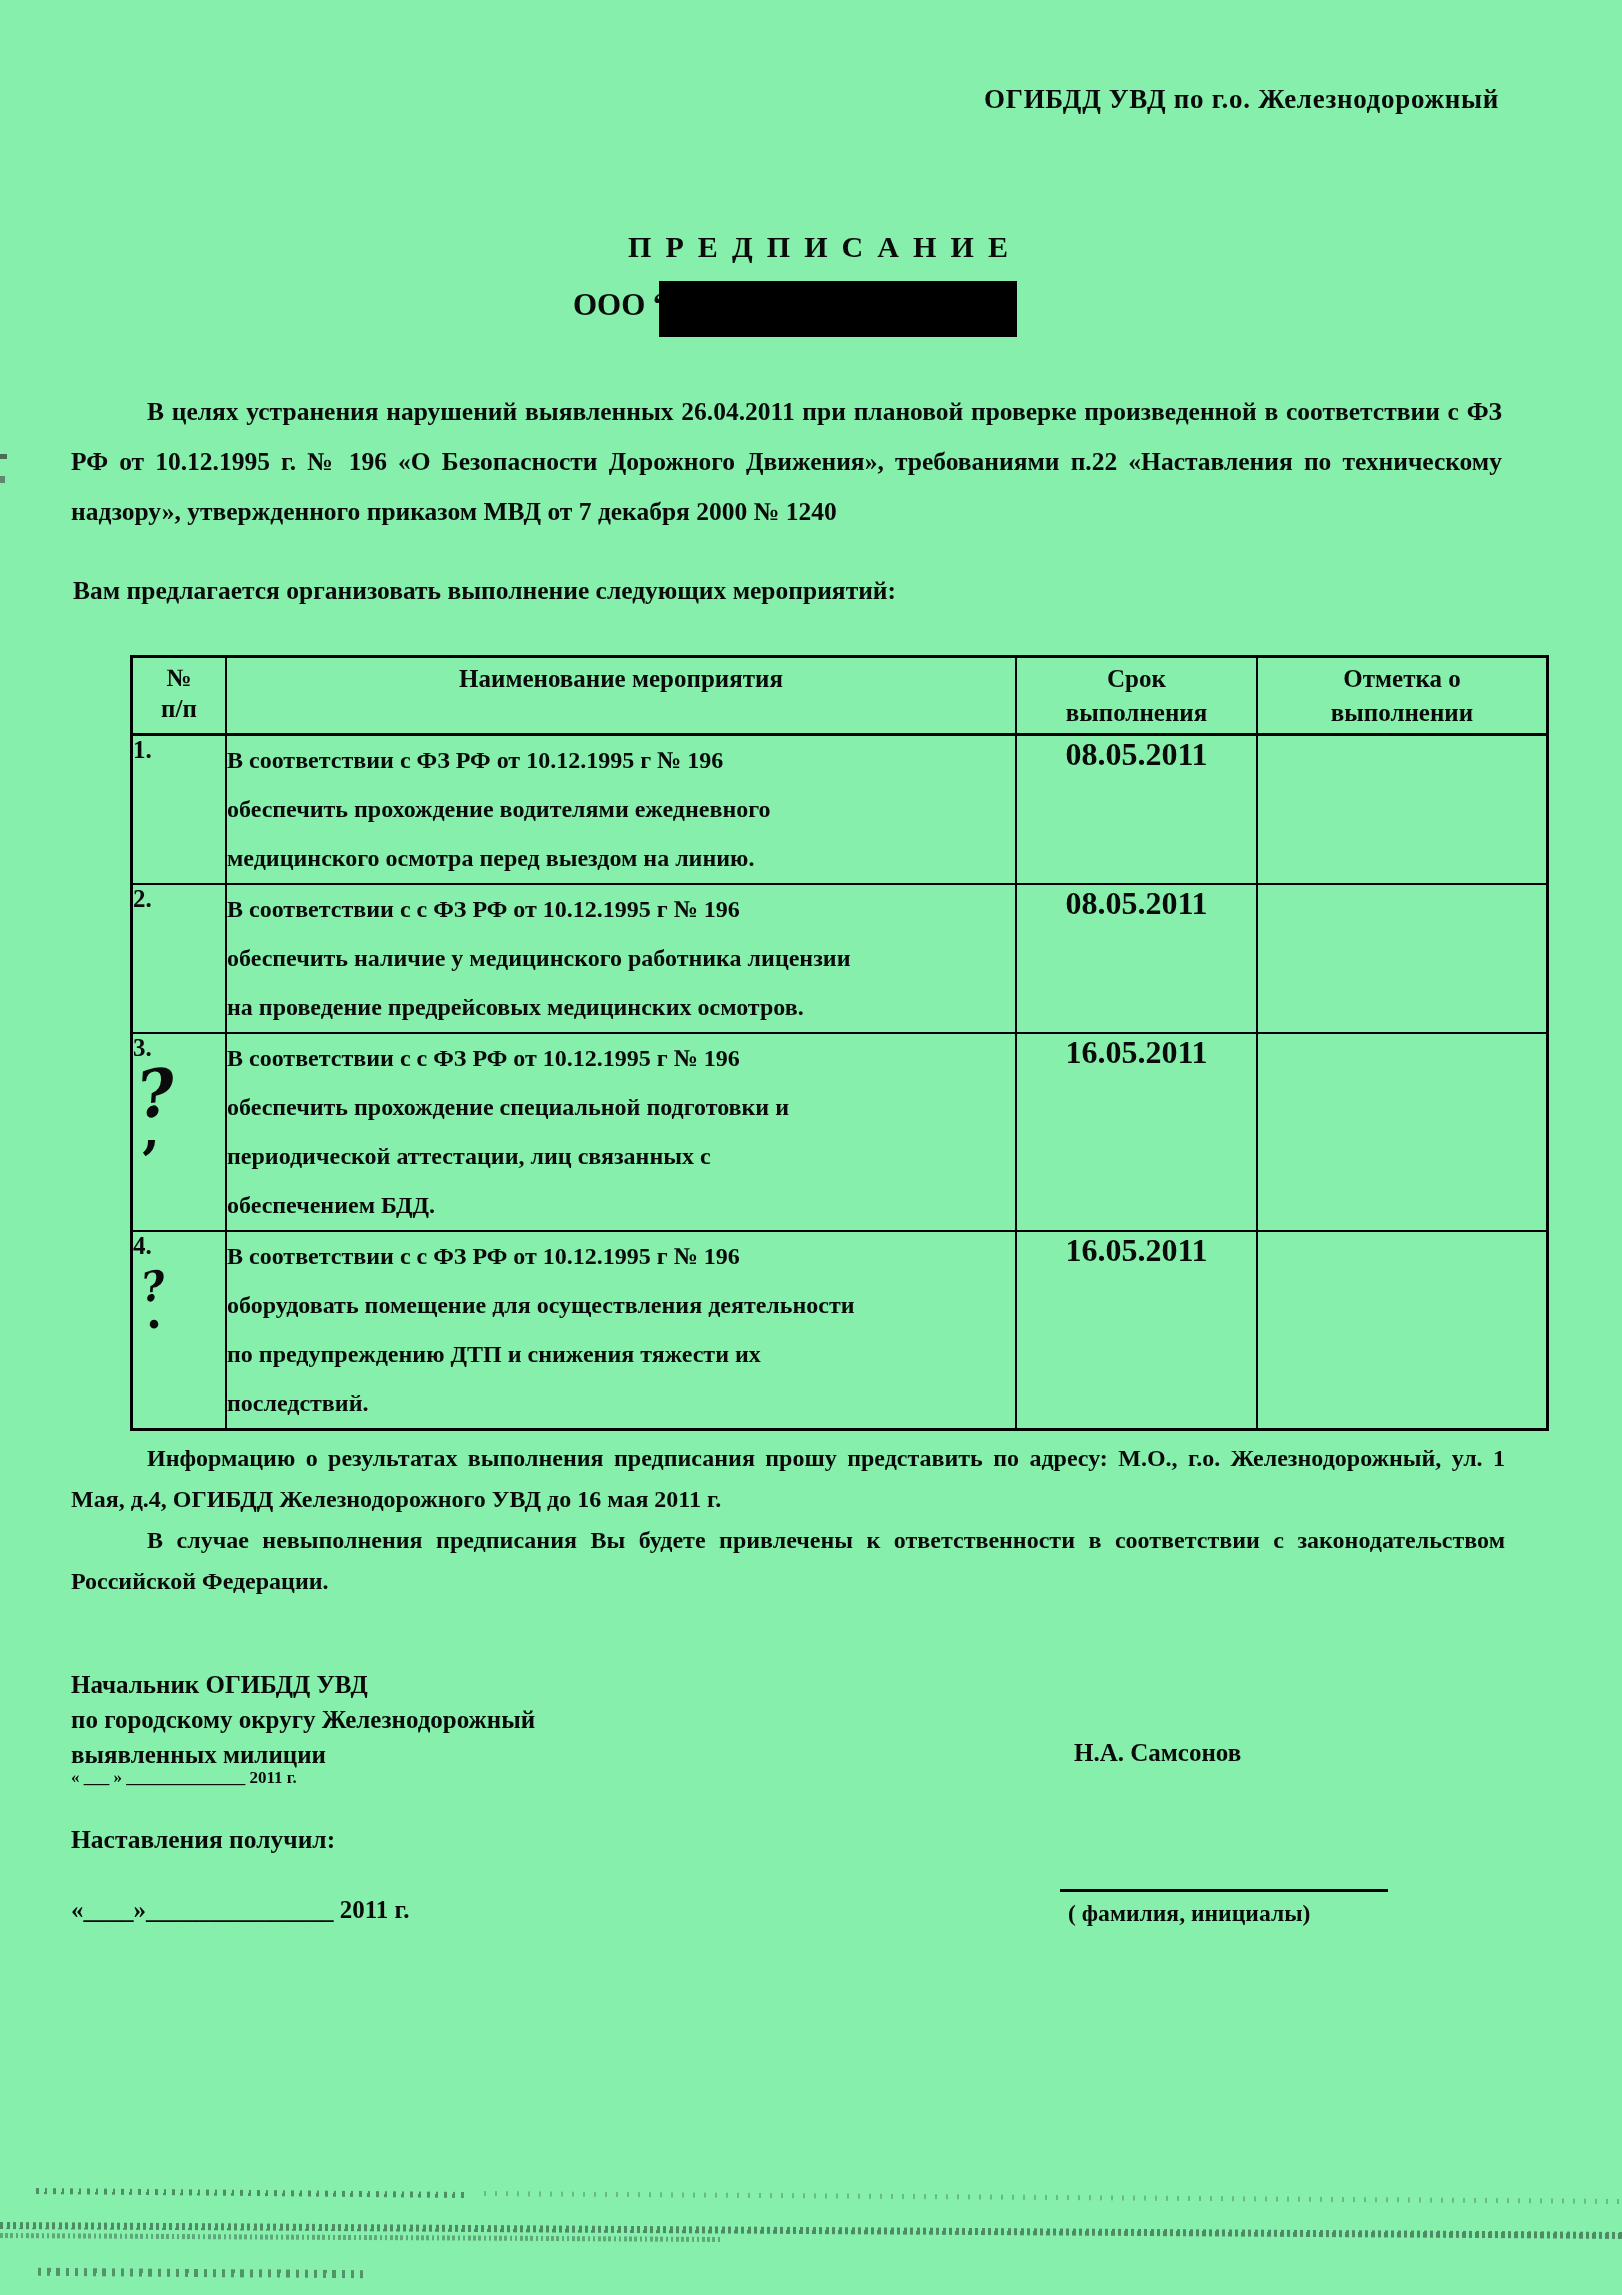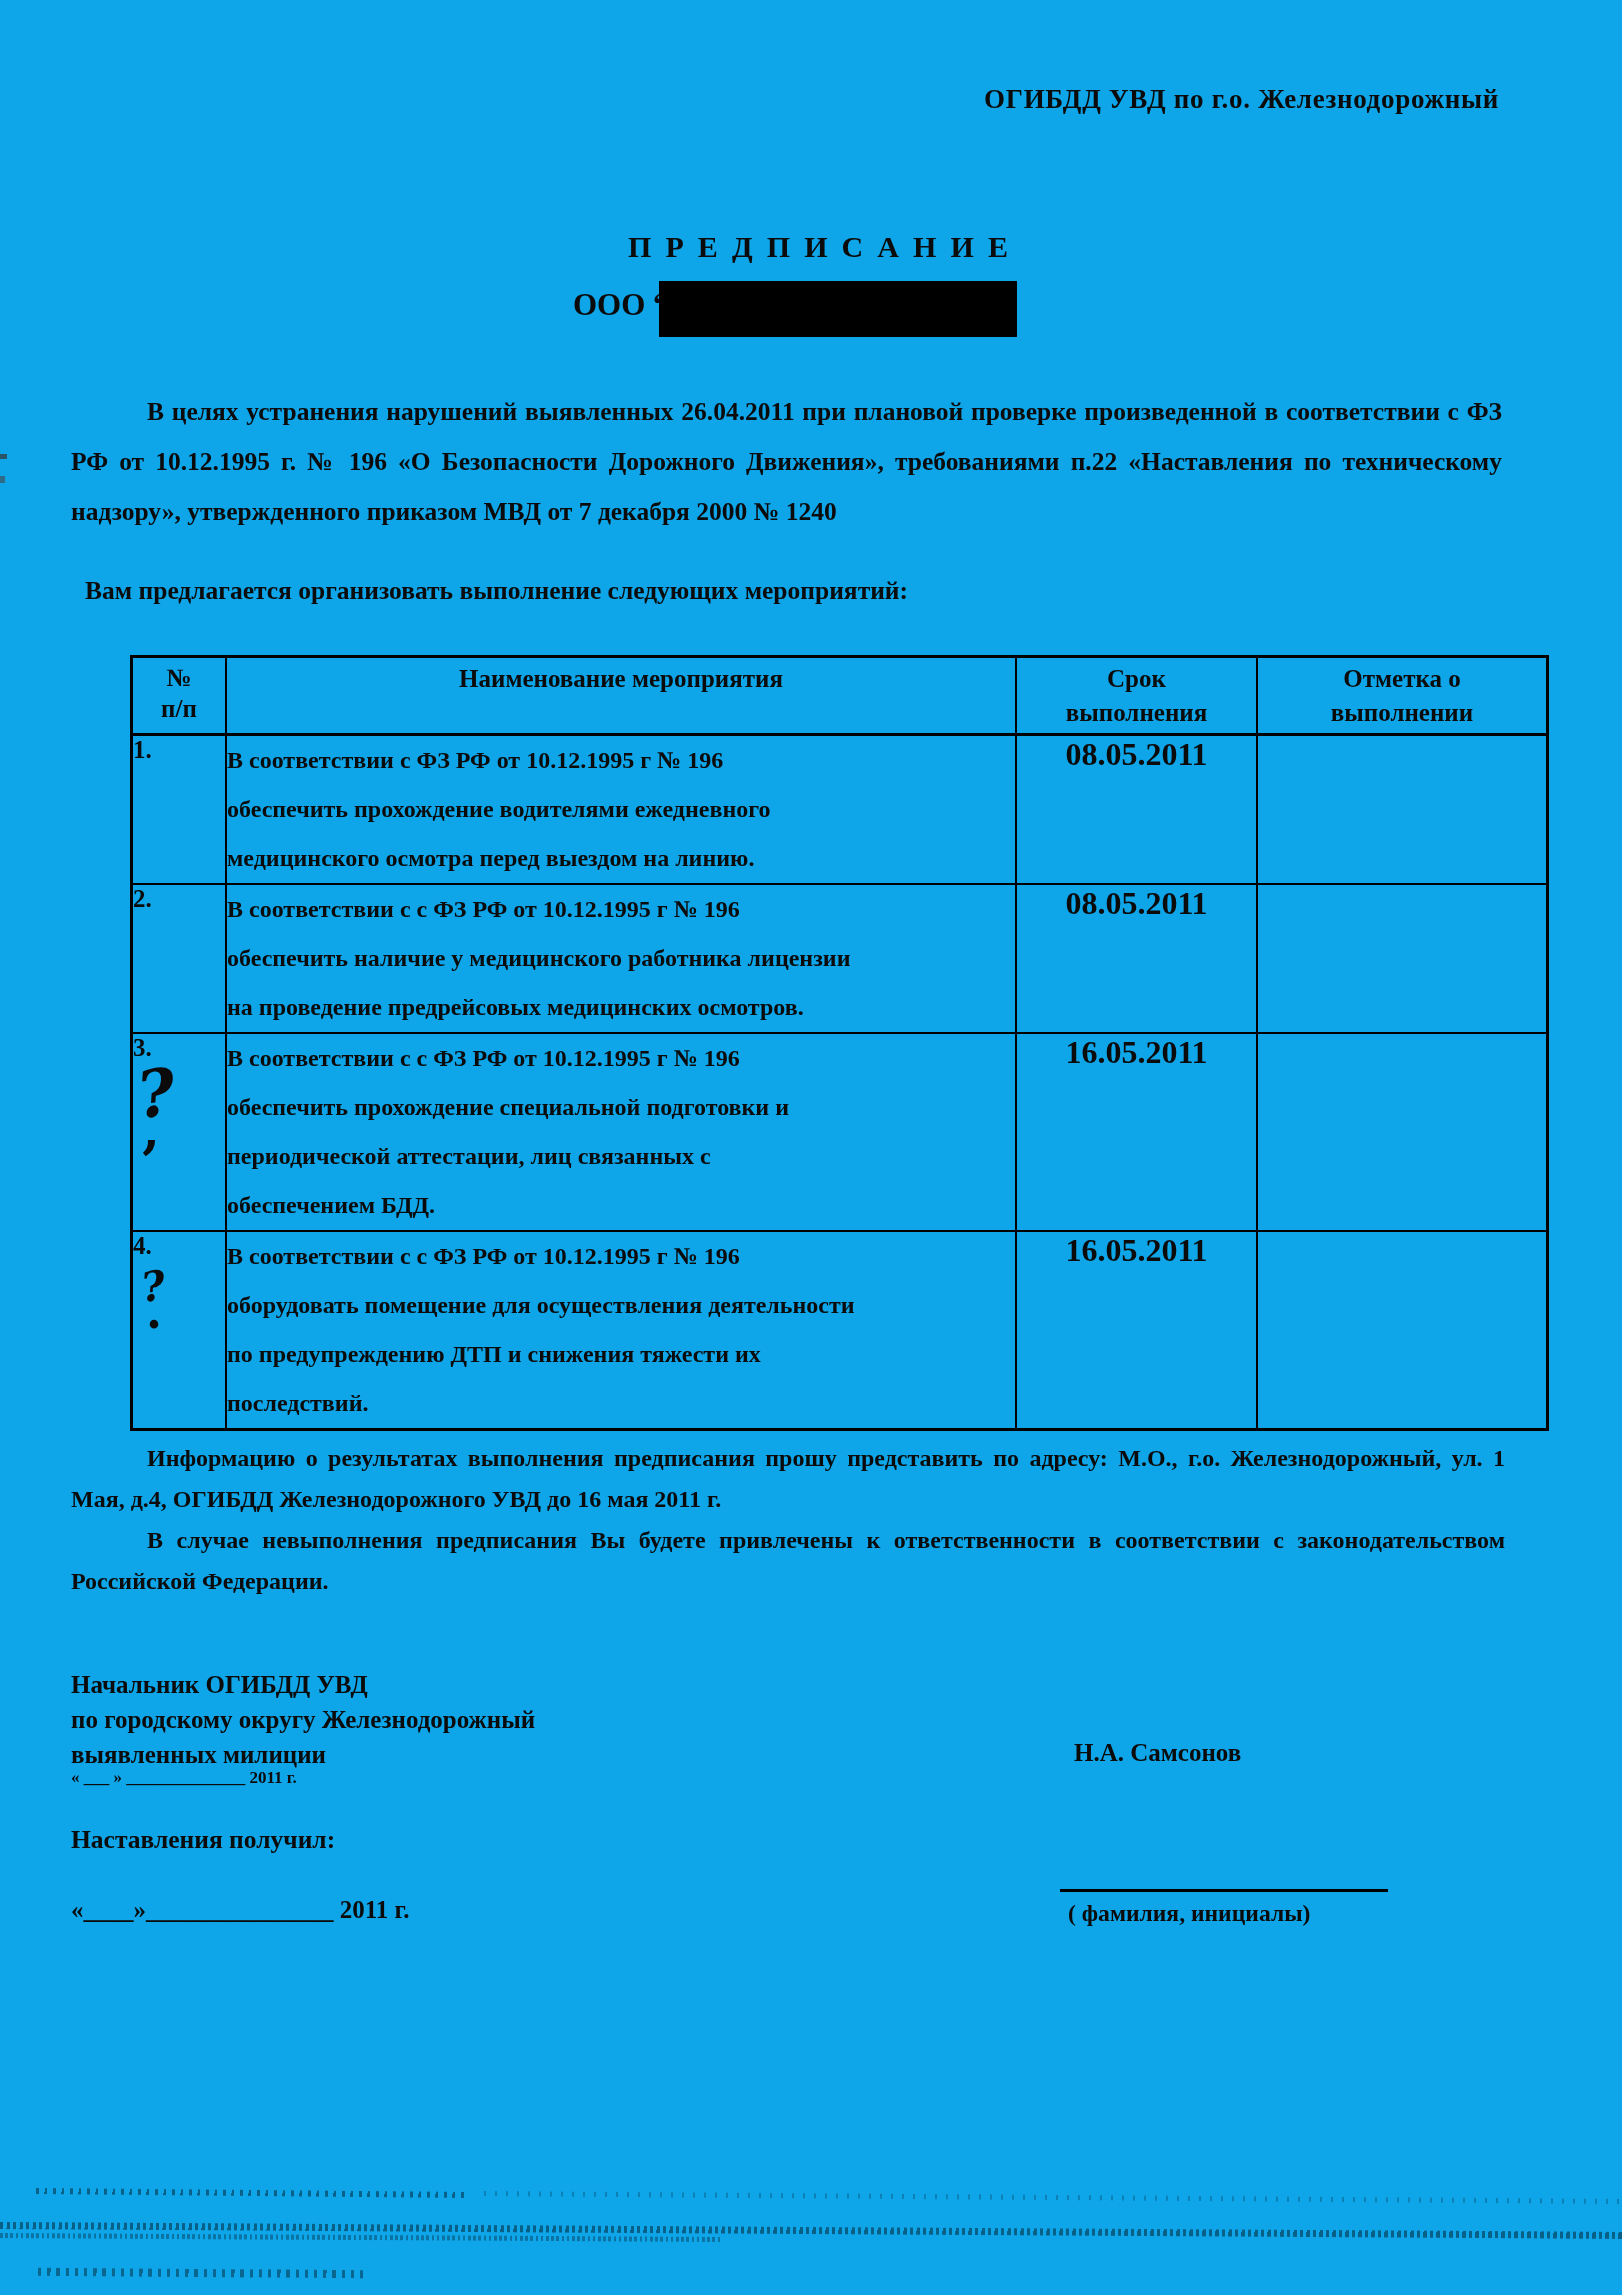--- a/index.html
+++ b/index.html
@@ -1,20 +1,20 @@
 <!DOCTYPE html>
 <html style="font-size:10.5px"><head>
 <meta charset="utf-8">
 <style>
   html,body { margin:0; padding:0; background:#e8e8e8; }
   .page {
     position:relative;
     width:1622px; height:2295px;
     margin:0 auto;
-    background:#0ea5e9;
+    background:#86efac;
     font-family:"Liberation Serif", serif;
     font-weight:bold;
     color:#0b0b0b;
     overflow:hidden;
   }
   .abs { position:absolute; }
 
   .org-header {
     top:84px; right:123px;
     font-size:27px; letter-spacing:0.7px;
@@ -35,21 +35,21 @@
     width:358px; height:56px;
     background:#000;
   }
 
   .intro {
     top:387px; left:71px; width:1431px;
     font-size:25.5px; line-height:50px;
     text-align:justify; text-indent:76px;
   }
   .directive {
-    top:576px; left:85px;
+    top:576px; left:73px;
     font-size:25.5px;
     white-space:nowrap;
   }
 
   table.measures {
     position:absolute; top:655px; left:130px;
     width:1406px;
     border-collapse:collapse;
     table-layout:fixed;
     font-size:24px;

